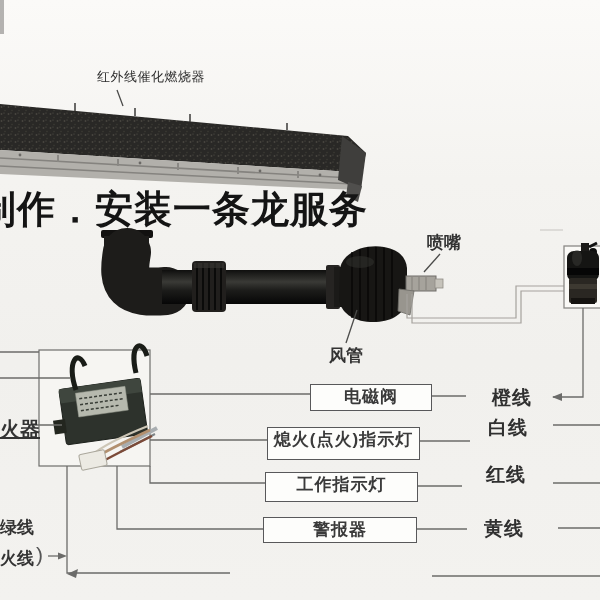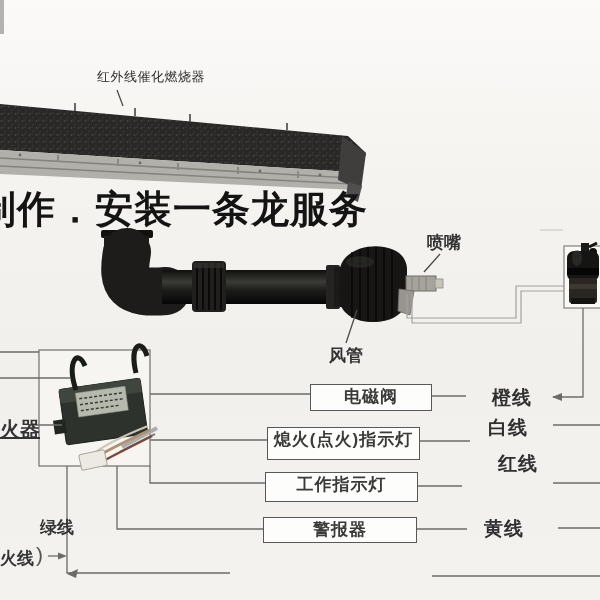--- a/index.html
+++ b/index.html
@@ -180,38 +180,38 @@
   <div class="txt small-label" style="left:97px;top:68px;">红外线催化燃烧器</div>
 
   <div class="txt slogan" style="left:-22px;top:184px;">制作．安装一条龙服务</div>
 
   <div class="txt mid-label" style="left:427px;top:231px;">喷嘴</div>
 
   <div class="txt mid-label" style="left:329px;top:344px;">风管</div>
 
   <div class="txt mid-label" style="left:0px;top:416px;font-size:20px;text-decoration:underline;">火器</div>
 
-  <div class="txt mid-label" style="left:0px;top:516px;padding-left:40px;">绿线</div>
+  <div class="txt mid-label" style="left:0px;top:516px;">绿线</div>
 
   <div class="txt mid-label" style="left:0px;top:547px;">火线</div>
 
   <div class="txt bracket" style="left:36px;top:543px;">)</div>
 
   <div class="comp-box" style="left:310px;top:384px;width:120px;height:25px;">
     <span>电磁阀</span>
   </div>
   <div class="comp-box" style="left:267px;top:427px;width:151px;height:31px;">
     <span>熄火(点火)指示灯</span>
   </div>
   <div class="comp-box" style="left:265px;top:472px;width:151px;height:28px;">
     <span>工作指示灯</span>
   </div>
   <div class="comp-box" style="left:263px;top:517px;width:152px;height:24px;">
     <span>警报器</span>
   </div>
 
   <div class="txt wire-label" style="left:492px;top:385px;">橙线</div>
   <div class="txt wire-label" style="left:488px;top:415px;">白线</div>
-  <div class="txt wire-label" style="left:486px;top:451px;margin-left:12px;">红线</div>
+  <div class="txt wire-label" style="left:486px;top:462px;">红线</div>
   <div class="txt wire-label" style="left:484px;top:516px;">黄线</div>
 
 
 </div>
 
 </body></html>

